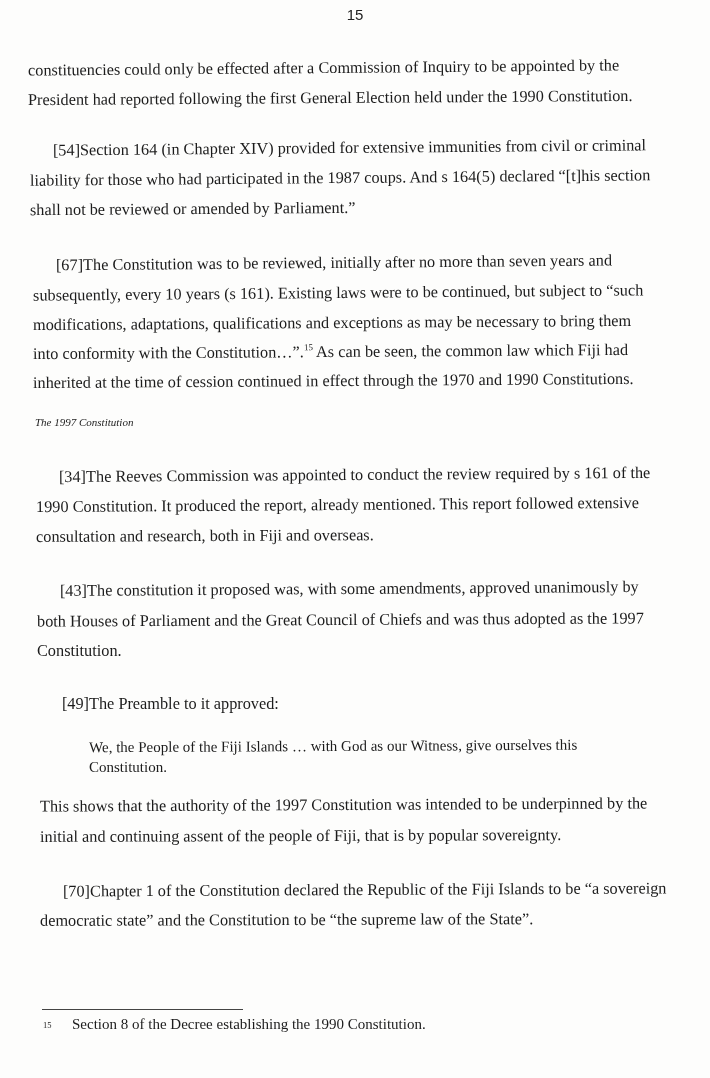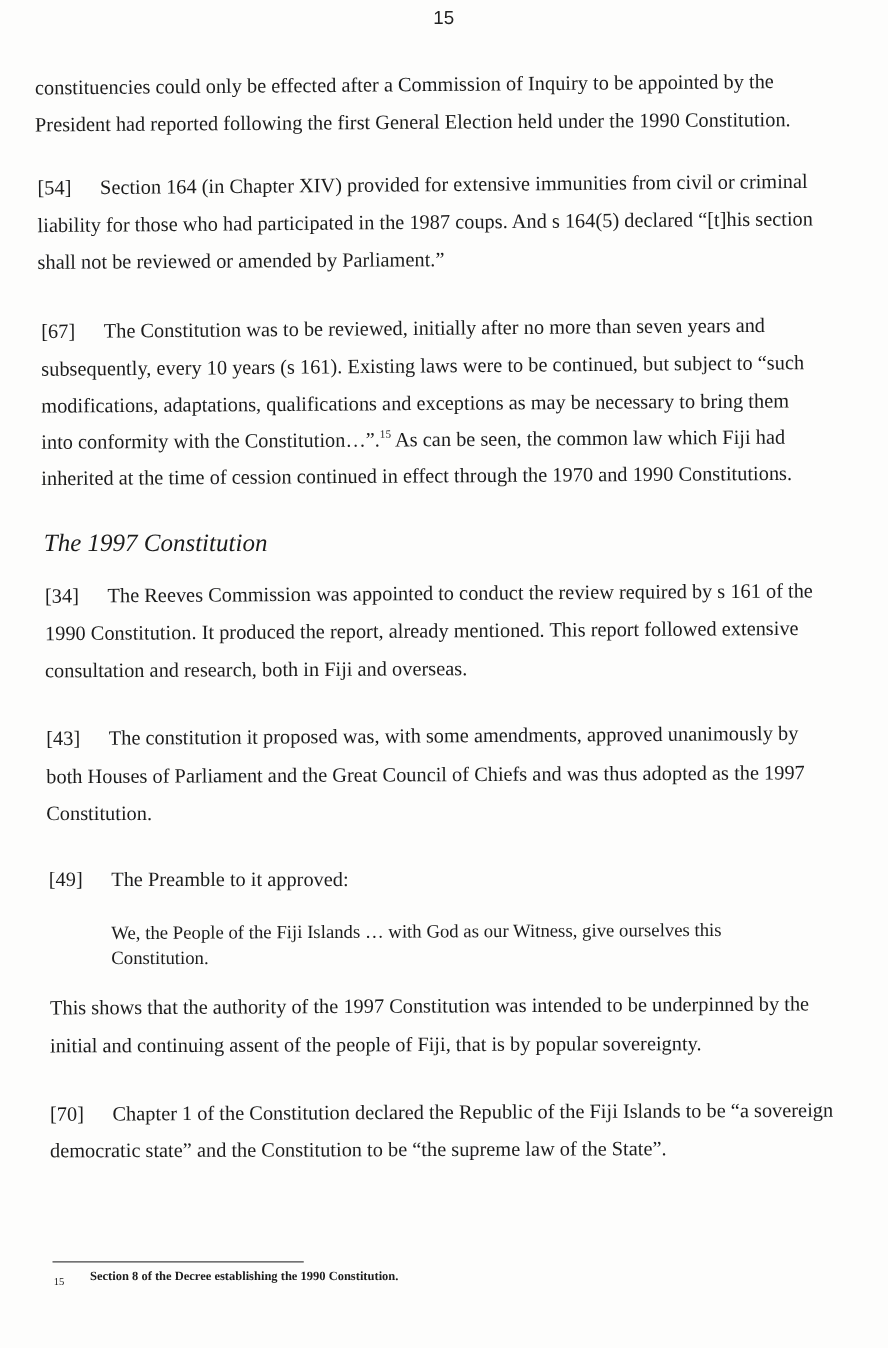--- a/index.html
+++ b/index.html
@@ -7,27 +7,27 @@
       width: 710px; height: 1078px; background: #fdfdfc; position: relative; overflow: hidden;
       font-family: "Liberation Serif", "DejaVu Serif", serif; color: #1c1c1c;
     }
     .page-num {
       position: absolute; top: 6px; left: 0; width: 710px; text-align: center;
       font-family: "Liberation Sans", "DejaVu Sans", sans-serif; font-size: 15px; color: #222;
     }
     .line {
       position: absolute; white-space: nowrap; font-size: 16.3px; line-height: 20px;
     }
-    .para-num { display: inline-block; width: 50px; }
+    .para-num { display: inline-block; width: 50px; text-align: right; }
     .heading { font-style: italic; }
     .quote { font-size: 15px; line-height: 18px; }
     sup { font-size: 9px; vertical-align: 7px; line-height: 0; }
     .fn-rule { position: absolute; left: 42px; top: 1009px; width: 201px; height: 1px; background: #444; }
     .fn-num { position: absolute; left: 43px; top: 1020px; font-size: 8.5px; }
-    .fn-text { position: absolute; left: 72px; top: 1016px; font-size: 10px; white-space: nowrap; font-weight: bold; }
+    .fn-text { position: absolute; left: 72px; top: 1016px; font-size: 15px; white-space: nowrap; }
   </style>
 </head>
 <body>
 
 <div class="page-num">15</div>
 
 <div>
   <div class="line" style="left:28px;top:58px;transform:rotate(-0.5deg);">constituencies could only be effected after a Commission of Inquiry to be appointed by the</div>
   <div class="line" style="left:28px;top:88px;transform:rotate(-0.4deg);">President had reported following the first General Election held under the 1990 Constitution.</div>
 </div>
@@ -45,21 +45,21 @@
     <span class="para-num">[67]</span><span>The Constitution was to be reviewed, initially after no more than seven years and</span>
   </div>
   <div class="line" style="left:33px;top:283px;transform:rotate(-0.5deg);">subsequently, every 10 years (s 161).  Existing laws were to be continued, but subject to “such</div>
   <div class="line" style="left:33px;top:313px;transform:rotate(-0.4deg);">modifications, adaptations, qualifications and exceptions as may be necessary to bring them</div>
   <div class="line" style="left:33px;top:342px;transform:rotate(-0.4deg);">
     <span>into conformity with the Constitution…”.</span><sup>15</sup><span> As can be seen, the common law which Fiji had</span>
   </div>
   <div class="line" style="left:33px;top:371px;transform:rotate(-0.4deg);">inherited at the time of cession continued in effect through the 1970 and 1990 Constitutions.</div>
 </div>
 
-<div class="line heading" style="left:35px;top:425px;font-size:20px;font-style:italic;">The 1997 Constitution</div>
+<div class="line heading" style="left:35px;top:412px;font-size:11px;font-style:italic;">The 1997 Constitution</div>
 
 <div>
   <div class="line" style="left:36px;top:465px;transform:rotate(-0.4deg);">
     <span class="para-num">[34]</span><span>The Reeves Commission was appointed to conduct the review required by s 161 of the</span>
   </div>
   <div class="line" style="left:36px;top:495px;transform:rotate(-0.4deg);">1990 Constitution.  It produced the report, already mentioned.  This report followed extensive</div>
   <div class="line" style="left:36px;top:526px;transform:rotate(-0.3deg);">consultation and research, both in Fiji and overseas.</div>
 </div>
 
 <div>

